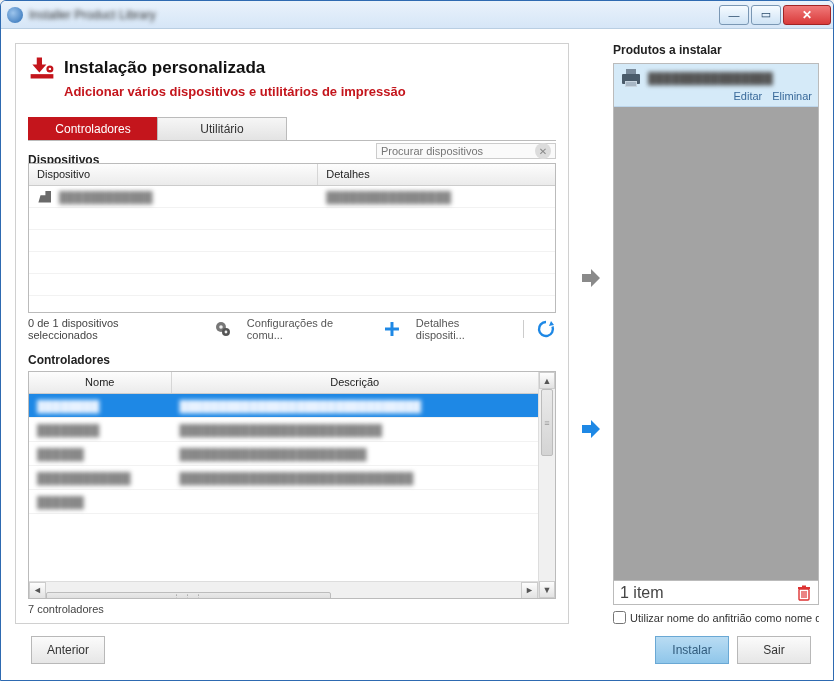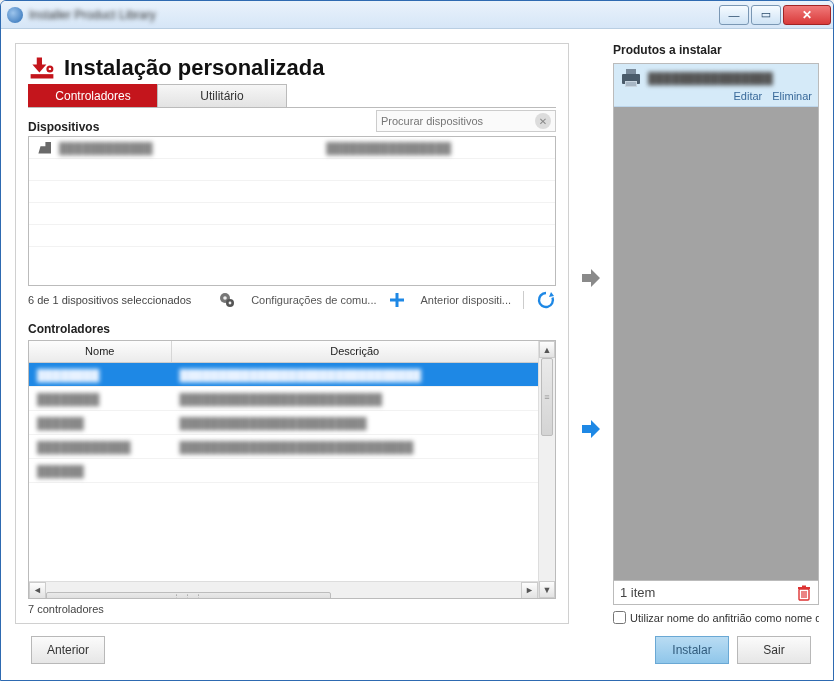--- a/index.html
+++ b/index.html
@@ -16,31 +16,31 @@
 .titlebar .win-btn .shape { display: block; }
 
 .client { flex: 1; background: #fff; padding: 14px; display: flex; flex-direction: column; gap: 8px; overflow: hidden; }
 
 .main-area { display: flex; gap: 8px; flex: 1; overflow: hidden; }
 
 .left-panel { flex: 1; border: 1px solid #d0d0d0; padding: 10px 12px 8px 12px; display: flex; flex-direction: column; overflow: hidden; background: #fff; }
 
 .header-row { display: flex; align-items: center; margin-bottom: 2px; }
 .header-icon { width: 28px; height: 28px; margin-right: 8px; }
-.header-title { font-size: 22px; font-weight: bold; color: #111; }
+.header-title { font-size: 17px; font-weight: bold; color: #111; }
 .header-sub { font-size: 13px; font-weight: bold; color: #c4151c; margin-left: 36px; margin-bottom: 18px; }
 
 .tabs { display: flex; height: 24px; border-bottom: 1px solid #bbb; }
 .tab { width: 130px; font-size: 12px; display: flex; align-items: center; justify-content: center; border: 1px solid #bbb; border-bottom: none; background: linear-gradient(#f6f6f6, #e3e3e3); color: #333; margin-right: -1px; }
 .tab.active { background: #c4151c; color: #fff; border-color: #c4151c; }
 
 .section-title { font-size: 12px; font-weight: bold; color: #222; margin-top: 12px; margin-bottom: 4px; }
 
 .search-row { display: flex; justify-content: flex-end; margin-top: -28px; margin-bottom: 4px; }
-.search-box { width: 180px; height: 22px; border: 1px solid #ccc; background: #fafafa; display: flex; align-items: center; padding: 0 4px; }
+.search-box { width: 180px; height: 16px; border: 1px solid #ccc; background: #fafafa; display: flex; align-items: center; padding: 0 4px; }
 .search-box input { border: none; background: transparent; font-size: 11px; color: #888; flex: 1; outline: none; }
 .clear-x { width: 16px; height: 16px; border-radius: 50%; background: #dcdcdc; color: #888; display: flex; align-items: center; justify-content: center; font-size: 10px; }
 
 .device-table { border: 1px solid #bbb; height: 150px; overflow: hidden; }
 .table-head { display: flex; height: 22px; background: linear-gradient(#fdfdfd, #ebebeb); border-bottom: 1px solid #ccc; }
 .th { font-size: 11px; color: #222; padding: 4px 8px; border-right: 1px solid #d6d6d6; }
 .th:last-child { border-right: none; }
 .device-table .th1 { width: 55%; }
 .device-table .th2 { width: 45%; }
 .table-body { height: calc(100% - 22px); overflow: auto; }
@@ -78,21 +78,21 @@
 .arrow-btn { width: 22px; height: 22px; display: flex; align-items: center; justify-content: center; }
 
 .right-panel { width: 206px; display: flex; flex-direction: column; }
 .right-title { font-size: 12px; font-weight: bold; color: #222; margin-bottom: 6px; }
 .products-box { flex: 1; border: 1px solid #bbb; background: #a3a3a3; overflow: auto; }
 .product-item { background: #d5eaf8; border-bottom: 1px solid #bcd6ec; padding: 4px 6px; }
 .product-item .prow { display: flex; align-items: center; gap: 6px; }
 .printer-icon { width: 22px; height: 20px; }
 .product-name { flex: 1; filter: blur(2px); font-size: 11px; color: #555; }
 .product-actions { display: flex; justify-content: flex-end; gap: 10px; font-size: 11px; color: #3a6a9a; margin-top: 2px; }
-.products-footer { height: 24px; border: 1px solid #bbb; border-top: none; display: flex; align-items: center; padding: 0 6px; font-size: 13px; color: #444; justify-content: space-between; }
+.products-footer { height: 24px; border: 1px solid #bbb; border-top: none; display: flex; align-items: center; padding: 0 6px; font-size: 16px; color: #444; justify-content: space-between; }
 .trash-icon { width: 16px; height: 16px; color: #d33; }
 .hostname-check { display: flex; align-items: center; gap: 4px; font-size: 11px; color: #333; margin-top: 6px; white-space: nowrap; overflow: hidden; }
 .hostname-check input { margin: 0; }
 
 .footer-btns { display: flex; padding: 4px 8px 2px 8px; align-items: center; }
 .btn { min-width: 74px; height: 28px; border: 1px solid #b8b8b8; background: linear-gradient(#fbfbfb, #e6e6e6); font-size: 12px; color: #333; display: inline-flex; align-items: center; justify-content: center; padding: 0 12px; }
 .btn.primary { background: linear-gradient(#b9dcf3, #8fc6ea); border-color: #6aa8d4; color: #305b7c; }
 .footer-spacer { flex: 1; }
 .footer-btns .btn { margin-left: 8px; }
 
@@ -133,69 +133,74 @@
 
         <div class="header-row">
           <svg class="header-icon" viewBox="0 0 32 32">
             <rect x="3" y="23" width="26" height="5" fill="#c4151c"></rect>
             <path d="M10 4 h6 v8 h5 l-8 9 -8 -9 h5 z" fill="#c4151c"></path>
             <circle cx="25" cy="17" r="4" fill="#c4151c"></circle>
             <circle cx="25" cy="17" r="1.4" fill="#fff"></circle>
           </svg>
           <div class="header-title">Instalação personalizada</div>
         </div>
+        <div class="header-sub">Adicionar vários dispositivos e utilitários de impressão</div>
 
         <div class="tabs">
           <div class="tab active">Controladores</div>
           <div class="tab">Utilitário</div>
         </div>
 
         <div class="section-title">Dispositivos</div>
         <div class="search-row">
           <div class="search-box">
             <input type="text" placeholder="Procurar dispositivos" style="">
             <div class="clear-x">✕</div>
           </div>
         </div>
         <div class="device-table">
+          <div class="table-head">
+            <div class="th th1">Dispositivo</div>
+            <div class="th th2">Detalhes</div>
+          </div>
           <div class="table-body">
             <div class="table-row">
               <div class="td td1">
                   <span class="device-icon"></span>
                   <span class="blur">████████████</span>
                 </div>
               <div class="td td2">
                   <span class="blur">████████████████</span>
                 </div>
             </div>
             <div class="table-row"></div>
             <div class="table-row"></div>
             <div class="table-row"></div>
             <div class="table-row"></div>
           </div>
         </div>
 
         <div class="device-status-row">
-          <span>6 de 1 dispositivos seleccionados</span>
+          <span>0 de 1 dispositivos seleccionados</span>
           <span class="spacer"></span>
           <div class="link-btn">
             <svg class="gear-icon" viewBox="0 0 16 16">
                 <circle cx="6" cy="6" r="5" fill="#777"></circle>
                 <circle cx="6" cy="6" r="1.8" fill="#eee"></circle>
                 <circle cx="11" cy="11" r="4" fill="#555"></circle>
                 <circle cx="11" cy="11" r="1.4" fill="#eee"></circle>
               </svg>
             <span>Configurações de comu...</span>
           </div>
           <div class="link-btn">
             <svg class="plus-icon" viewBox="0 0 16 16">
                 <rect x="6.5" y="1" width="3" height="14" fill="#1e88e5"></rect>
                 <rect x="1" y="6.5" width="14" height="3" fill="#1e88e5"></rect>
               </svg>
-            <span>Anterior dispositi...</span>
+            <span>Detalhes dispositi...</span>
           </div>
           <div class="divider-v"></div>
           <div class="link-btn">
             <svg class="refresh-icon" viewBox="0 0 20 20">
                 <path d="M10 3 a7 7 0 1 0 6.5 4.5" fill="none" stroke="#1e88e5" stroke-width="2.4"></path>
                 <path d="M15 2 l3 4 -5 1 z" fill="#1e88e5"></path>
               </svg>
           </div>
         </div>
 

